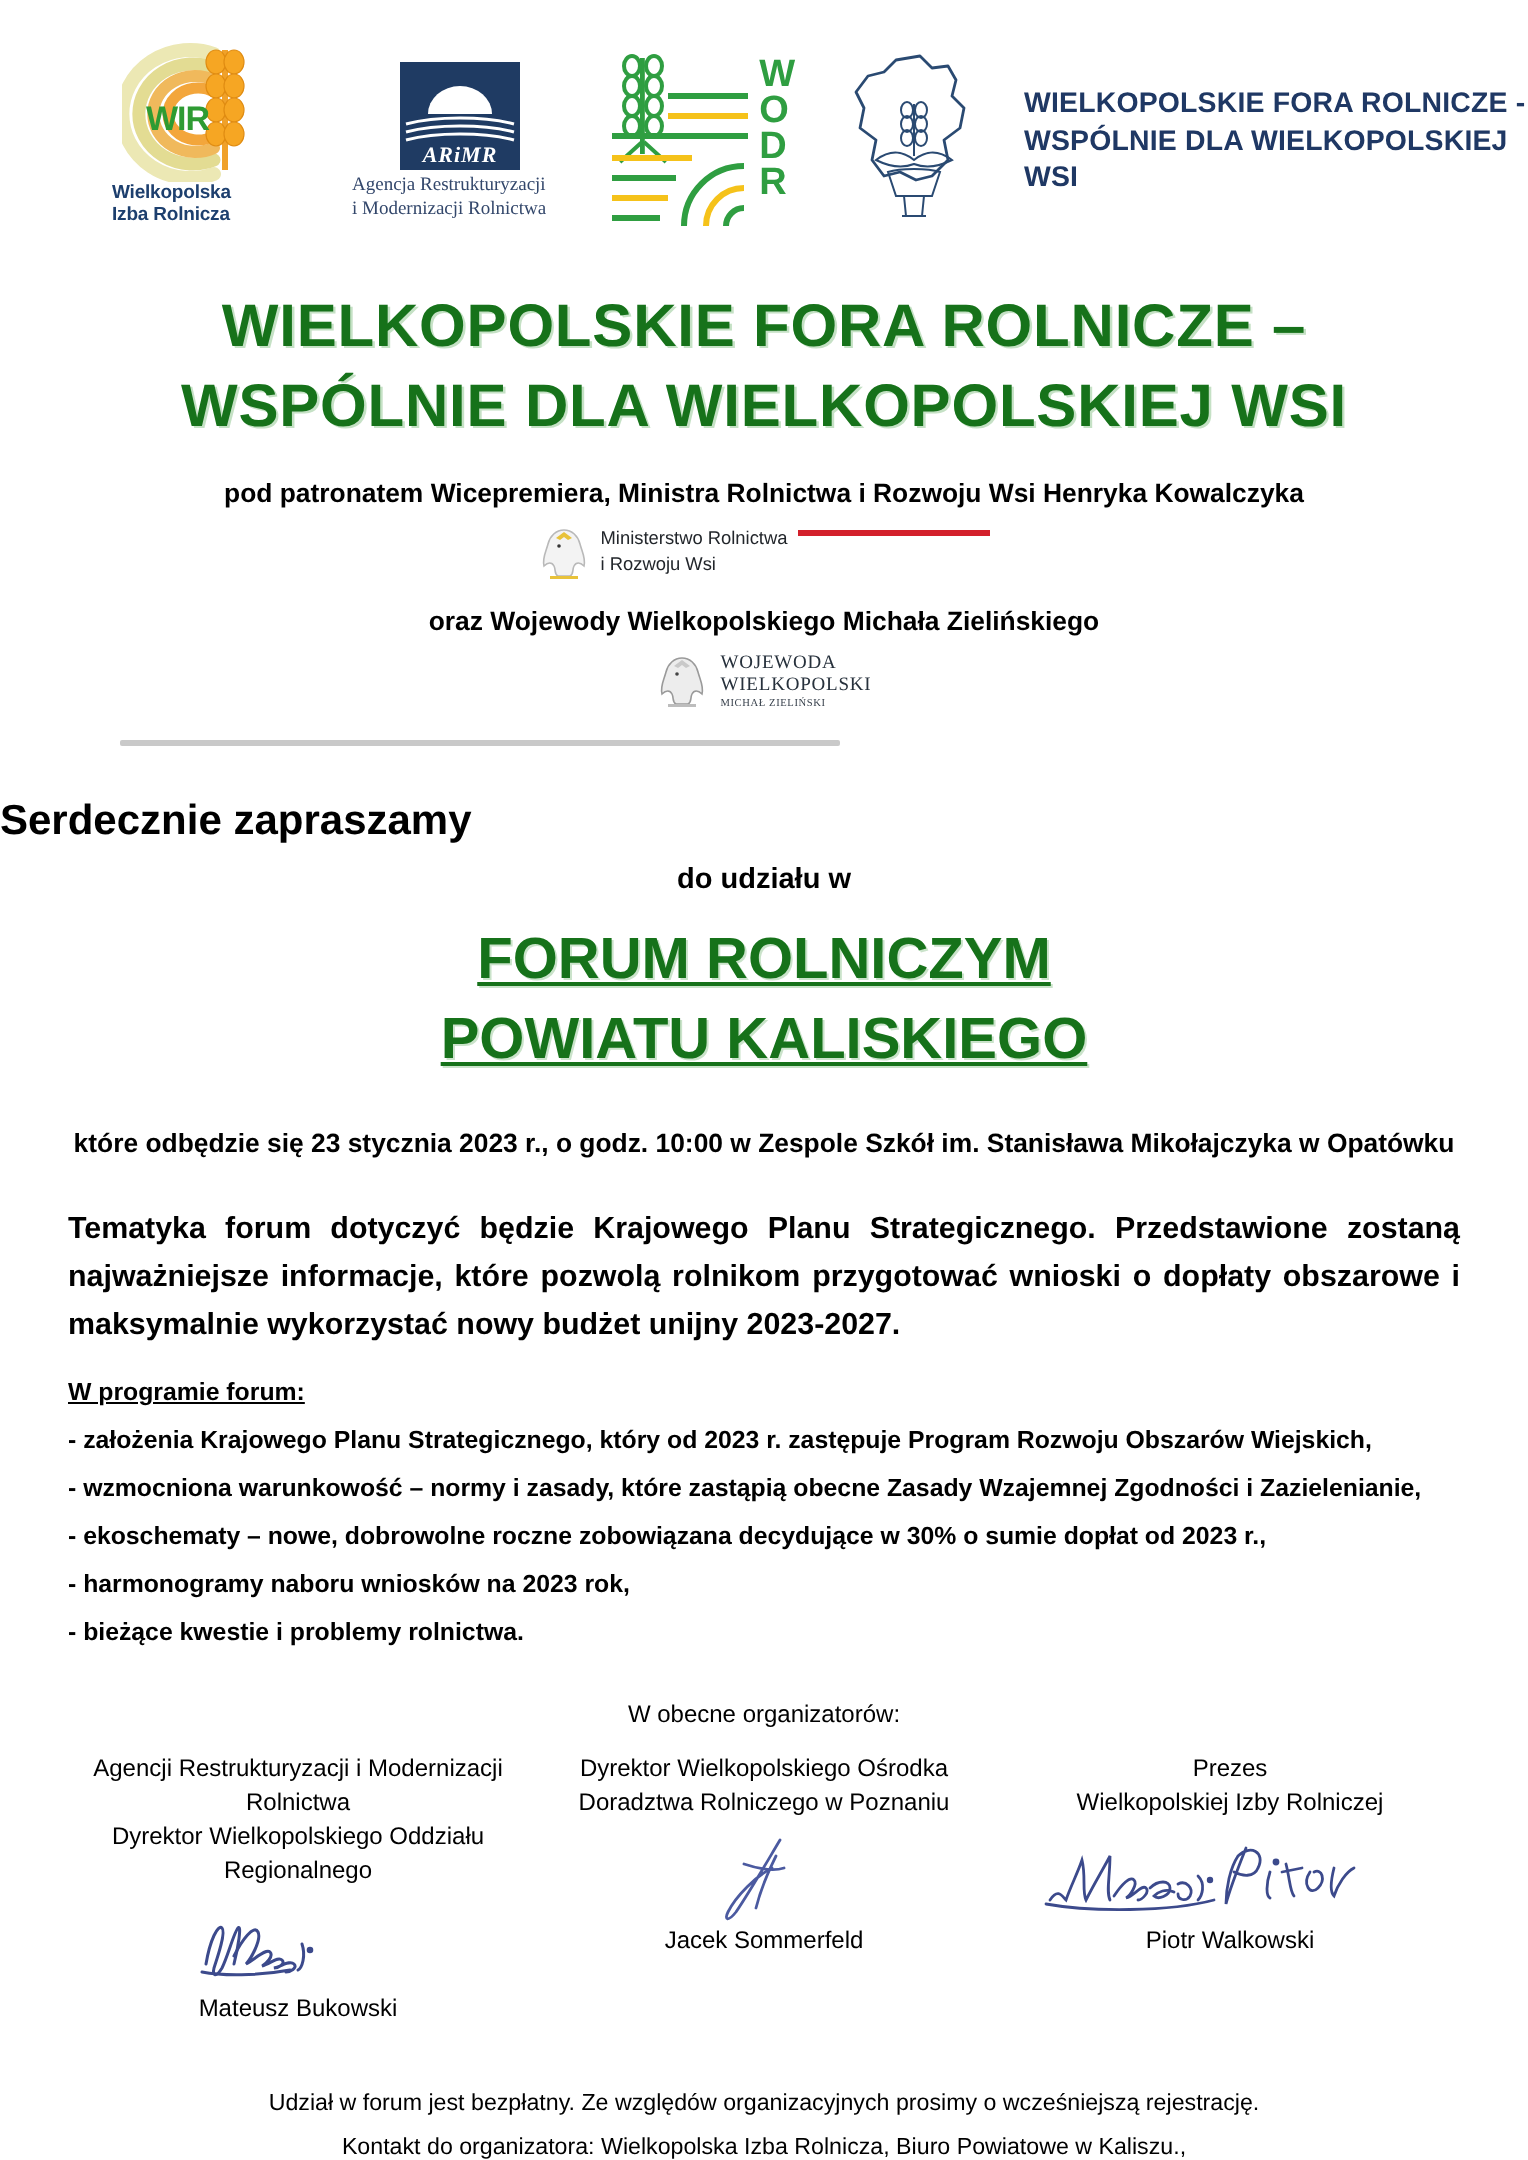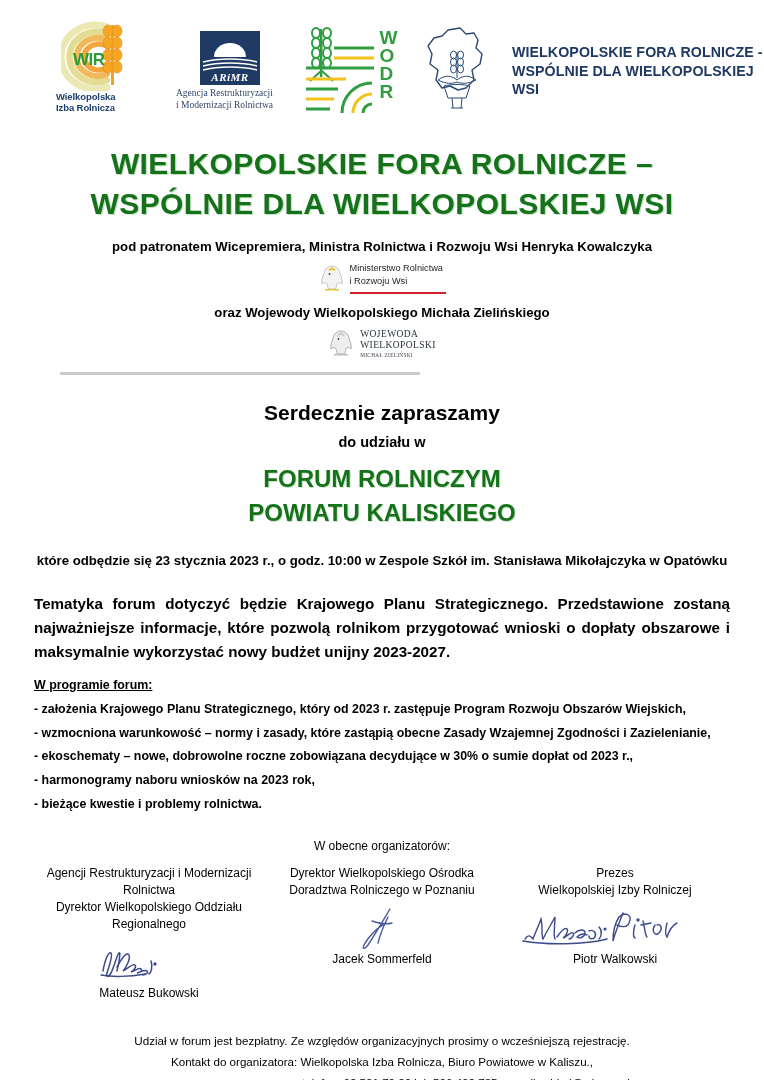--- a/index.html
+++ b/index.html
@@ -120,21 +120,21 @@
     font-size: 9.2px;
     color: #22262b;
     line-height: 1.35;
     margin-left: 5px;
     padding-bottom: 3px;
   }
   .mrirw-underline {
     width: 96px; height: 2.4px; background: #d3202b;
     margin-top: 2px; margin-left: 5px;
   }
-  .mrirw-block { display: flex; flex-direction: column; }
+  .mrirw-block { display: flex; }
 
   .voivode-text {
     font-family: "Liberation Serif", serif;
     color: #27313c;
     margin-left: 6px;
     line-height: 1.18;
   }
   .voivode-text .l1 { font-size: 9.5px; letter-spacing: 0.4px; }
   .voivode-text .l2 { font-size: 9.5px; letter-spacing: 0.4px; }
   .voivode-text .l3 { font-size: 5.3px; letter-spacing: 0.3px; color: #3a434e; }
@@ -149,39 +149,39 @@
   .divider {
     height: 3px;
     background: #c9c9c9;
     width: 360px;
     margin: 14px 0 0 60px;
     border-radius: 1px;
   }
 
   
   .invite-1 {
-    text-align: center;
     font-size: 21px;
     font-weight: bold;
     margin-top: 26px;
   }
   .invite-2 {
     text-align: center;
     font-size: 14.5px;
     font-weight: bold;
     margin-top: 9px;
   }
   .event-name {
     text-align: center;
     color: #16721a;
     font-weight: bold;
-    font-size: 24px;
+    font-size: 29px;
     line-height: 1.38;
     margin-top: 12px;
     text-shadow: 1px 1px 0 rgba(150,200,150,0.5);
+    text-decoration: underline;
   }
   .event-when {
     text-align: center;
     font-size: 13.2px;
     font-weight: bold;
     margin-top: 24px;
   }
 
   
   .body-para {

